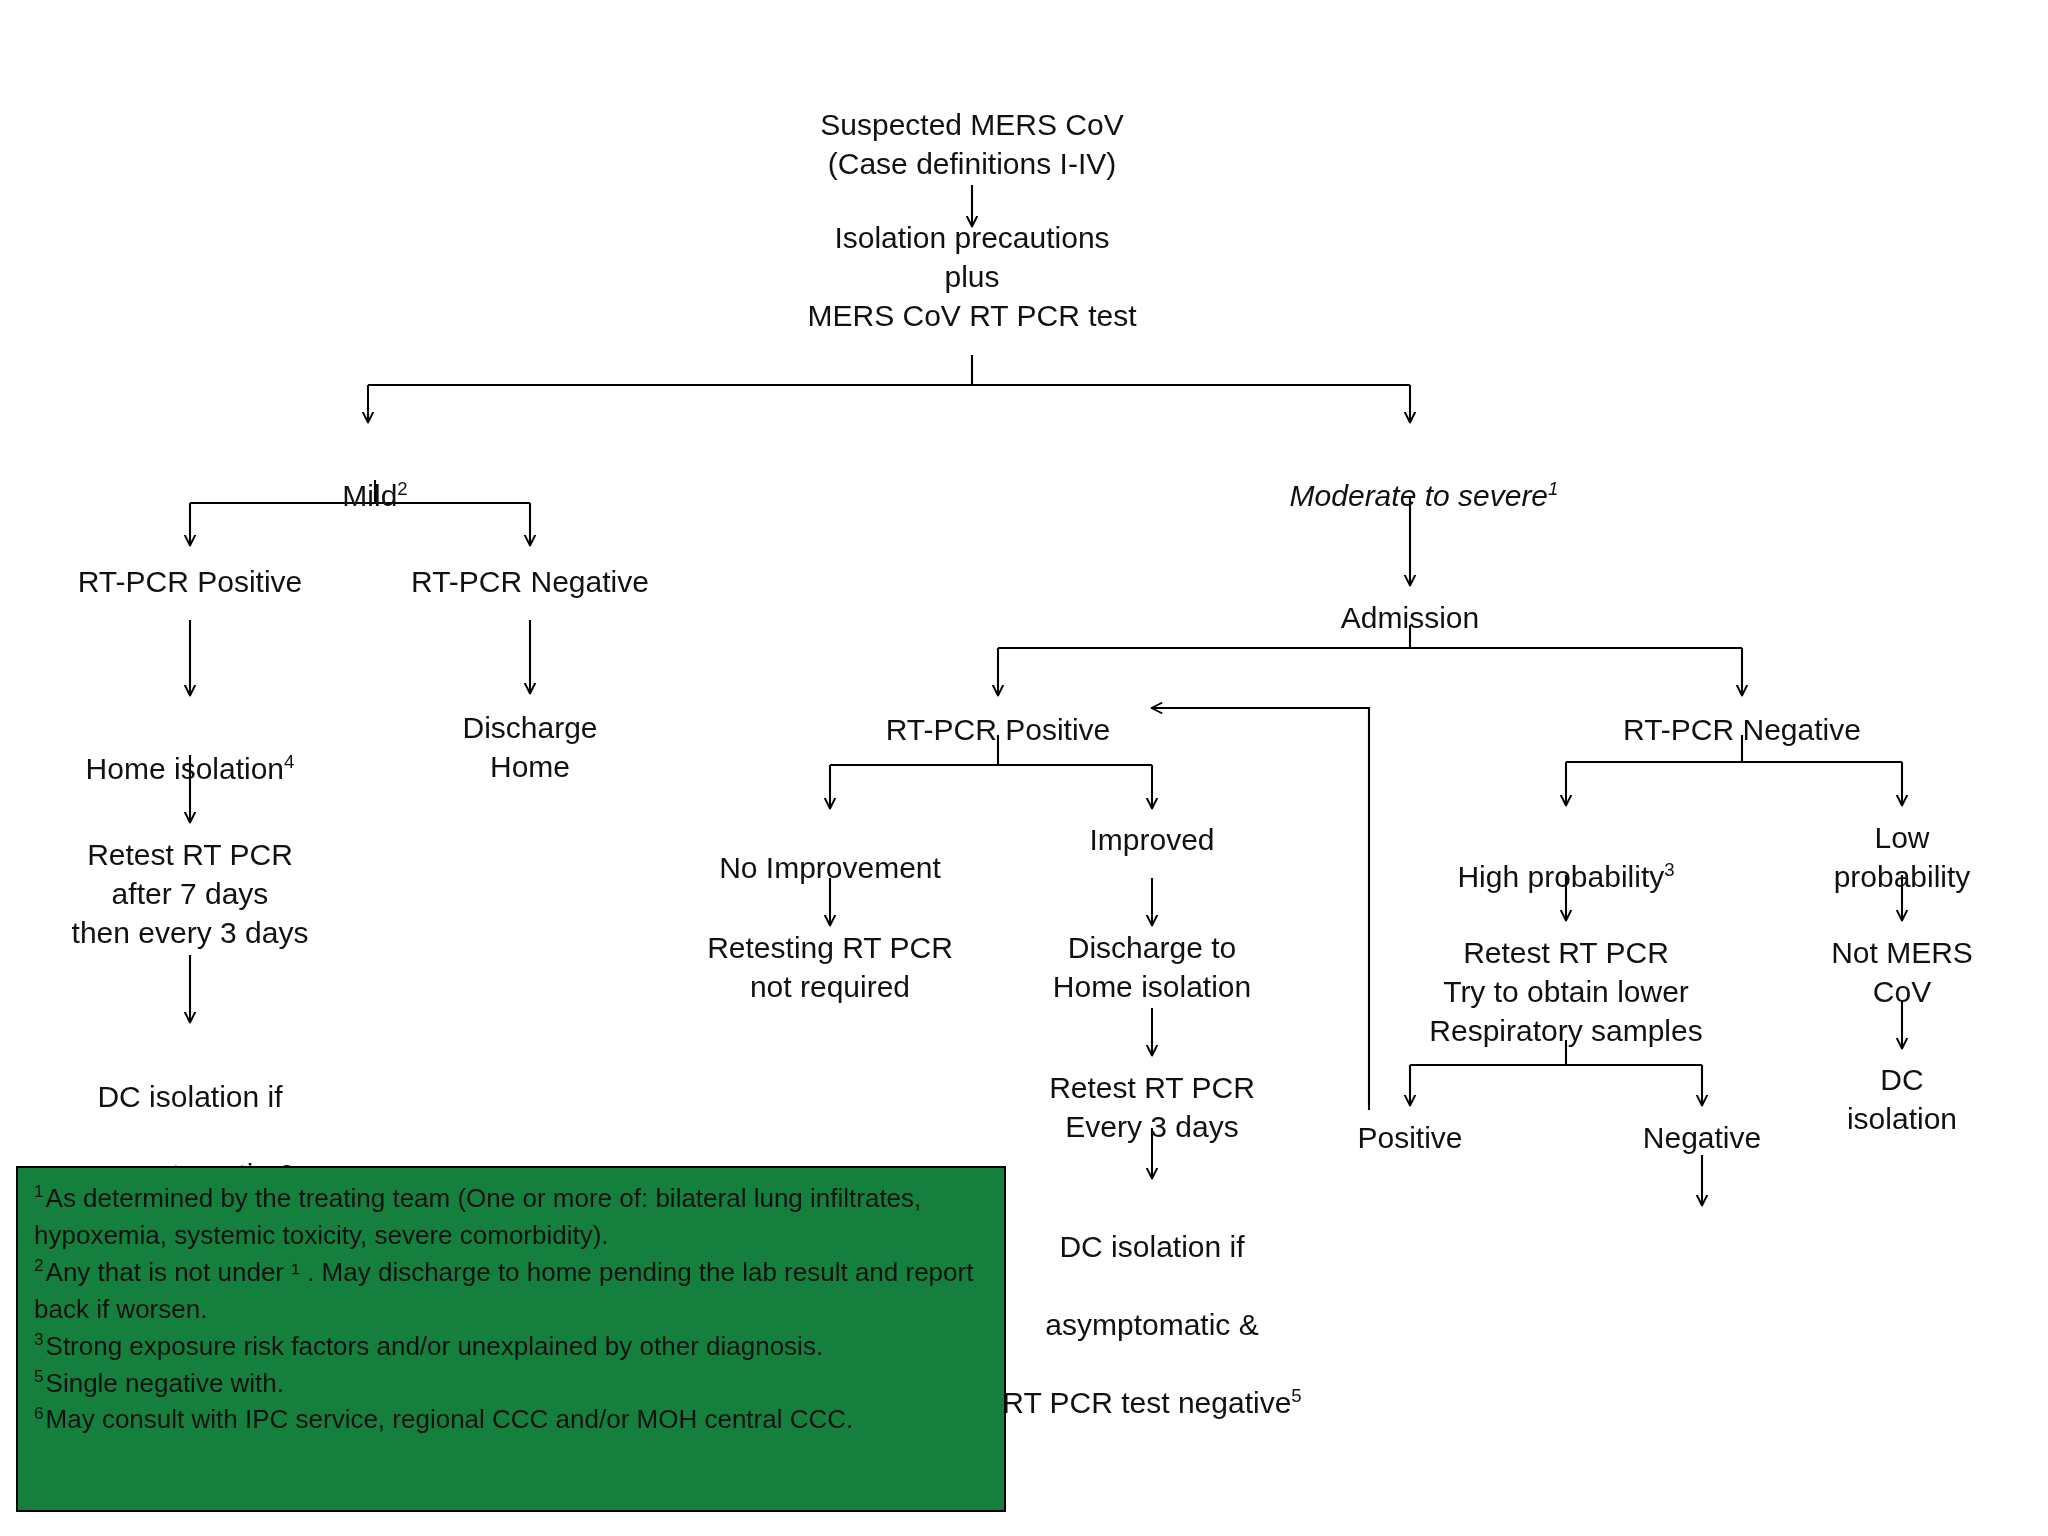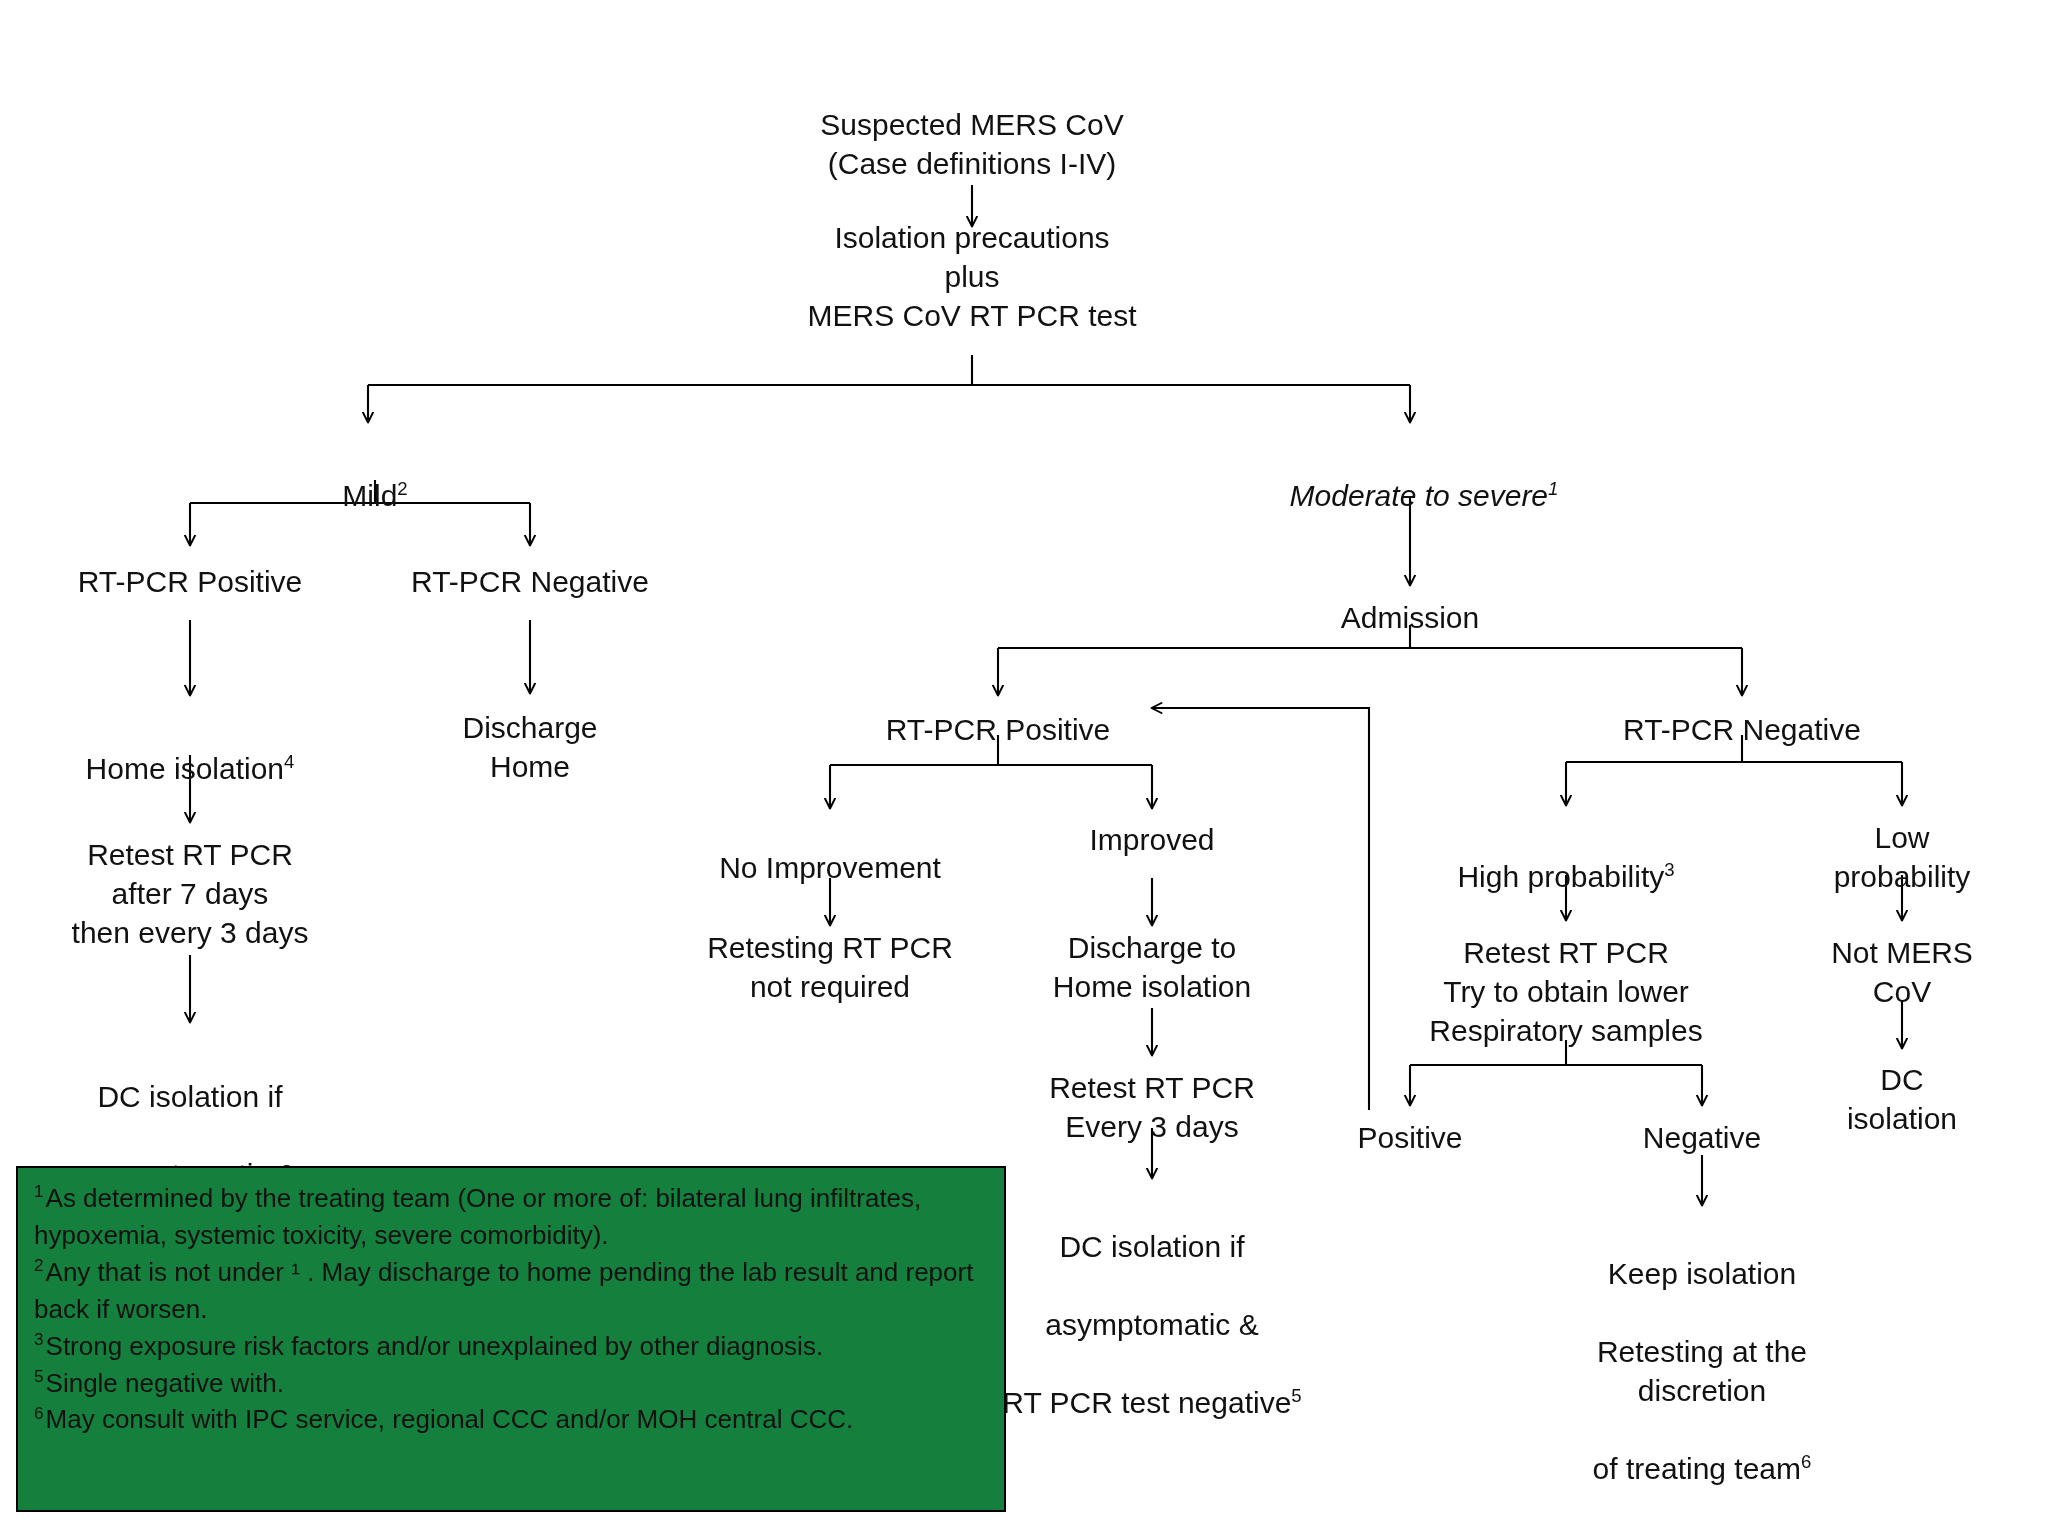--- a/index.html
+++ b/index.html
@@ -167,25 +167,20 @@
 Respiratory samples</div>
 
   <div class="node" style="left:1902px;top:933px;">Not MERS CoV</div>
 
   <div class="node" style="left:1902px;top:1060px;">DC isolation</div>
 
   <div class="node" style="left:1410px;top:1118px;">Positive</div>
 
   <div class="node" style="left:1702px;top:1118px;">Negative</div>
 
-  <div class="node" style="left:1702px;top:1215px;">
-    <span>Keep isolation</span><br>
-    <span>Retesting at the discretion</span><br>
-    <span>of treating team</span><sup>6</sup>
-  </div>
 
   <div class="fnbox" style="left:16px;top:1166px;width:990px;height:346px;">
     <p class="fn"><sup>1</sup><span>As determined by the treating team (One or more of: bilateral lung infiltrates, hypoxemia, systemic toxicity, severe comorbidity).</span></p>
     <p class="fn"><sup>2</sup><span>Any that is not under ¹ . May discharge to home pending the lab result and report back if worsen.</span></p>
     <p class="fn"><sup>3</sup><span>Strong exposure risk factors and/or unexplained by other diagnosis.</span></p>
     <p class="fn"><sup>5</sup><span>Single negative with.</span></p>
     <p class="fn"><sup>6</sup><span>May consult with IPC service, regional CCC and/or MOH central CCC.</span></p>
   </div>
 
 </div>

